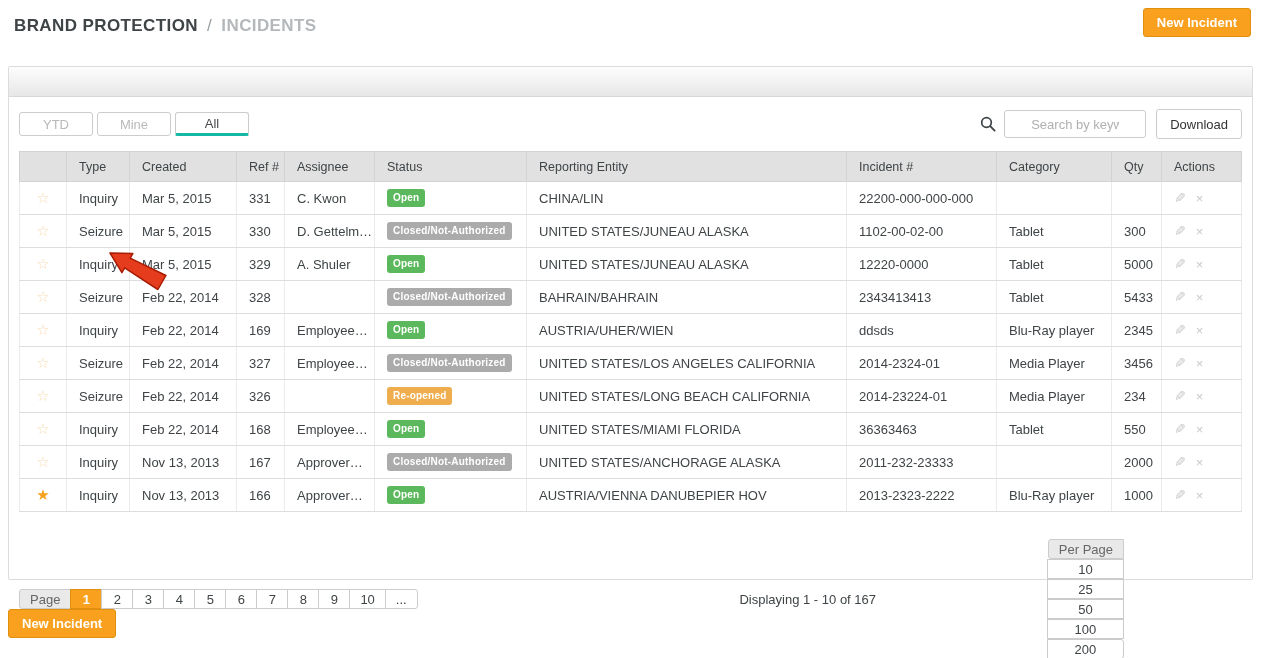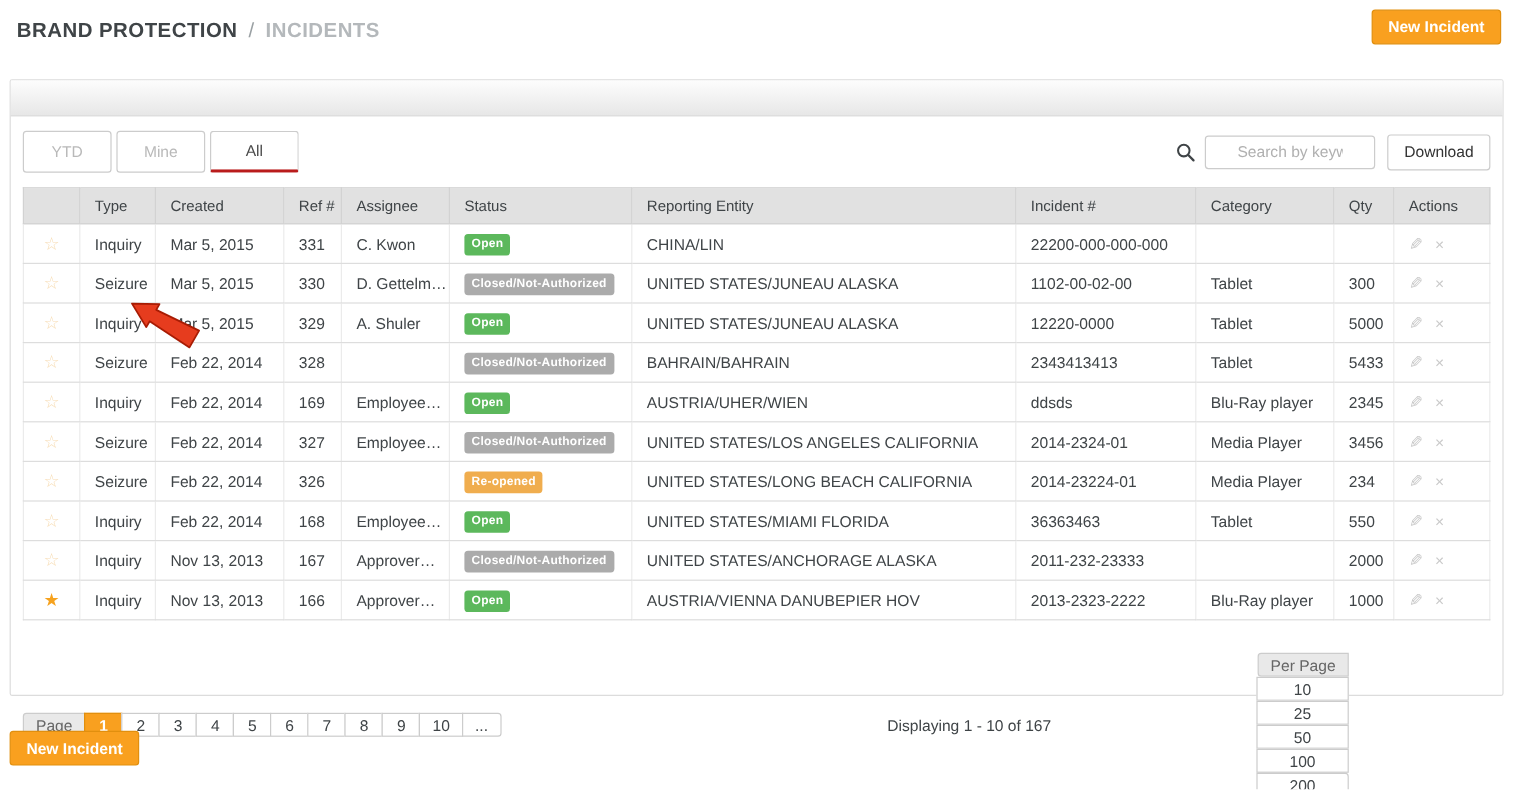--- a/index.html
+++ b/index.html
@@ -19,23 +19,23 @@
   .topbar .btn-orange { position:absolute; right:10px; top:8px; }
 
   
   .panel { position:absolute; left:8px; top:66px; width:1245px; height:514px;
            background:#fff; border:1px solid #dcdcdc; border-radius:2px; }
   .panel-gradient { height:30px; background:linear-gradient(#fdfdfd,#e7e7e7); border-bottom:1px solid #d8d8d8; }
 
   
   .toolbar { display:flex; align-items:center; padding:12px 10px 10px 10px; }
   .tabs { display:flex; gap:4px; }
-  .tab { width:74px; height:35px; background:#fff; border:1px solid #ccc; border-radius:3px;
+  .tab { width:74px; height:24px; background:#fff; border:1px solid #ccc; border-radius:3px;
          font-size:13px; color:#b9b9b9; cursor:pointer; font-family:"Liberation Sans",sans-serif; }
-  .tab.active { color:#4a4a4a; border-bottom:3px solid #b91c1c; border-radius:3px 3px 2px 2px; }
+  .tab.active { color:#4a4a4a; border-bottom:3px solid #14b8a6; border-radius:3px 3px 2px 2px; }
   .toolbar .spacer { flex:1; }
   .search-wrap { display:flex; align-items:center; gap:8px; }
   .search-icon { width:16px; height:16px; display:inline-block; }
   .search-input { width:142px; height:28px; border:1px solid #ccc; border-radius:3px; padding:0 26px;
                   font-size:13px; color:#444; font-family:"Liberation Sans",sans-serif; }
   .search-input::placeholder { color:#b0b0b0; }
   .btn-download { margin-left:2px; height:30px; background:#fff; border:1px solid #ccc; border-radius:3px;
                   font-size:13px; color:#333; padding:0 13px; cursor:pointer; font-family:"Liberation Sans",sans-serif; }
 
   

